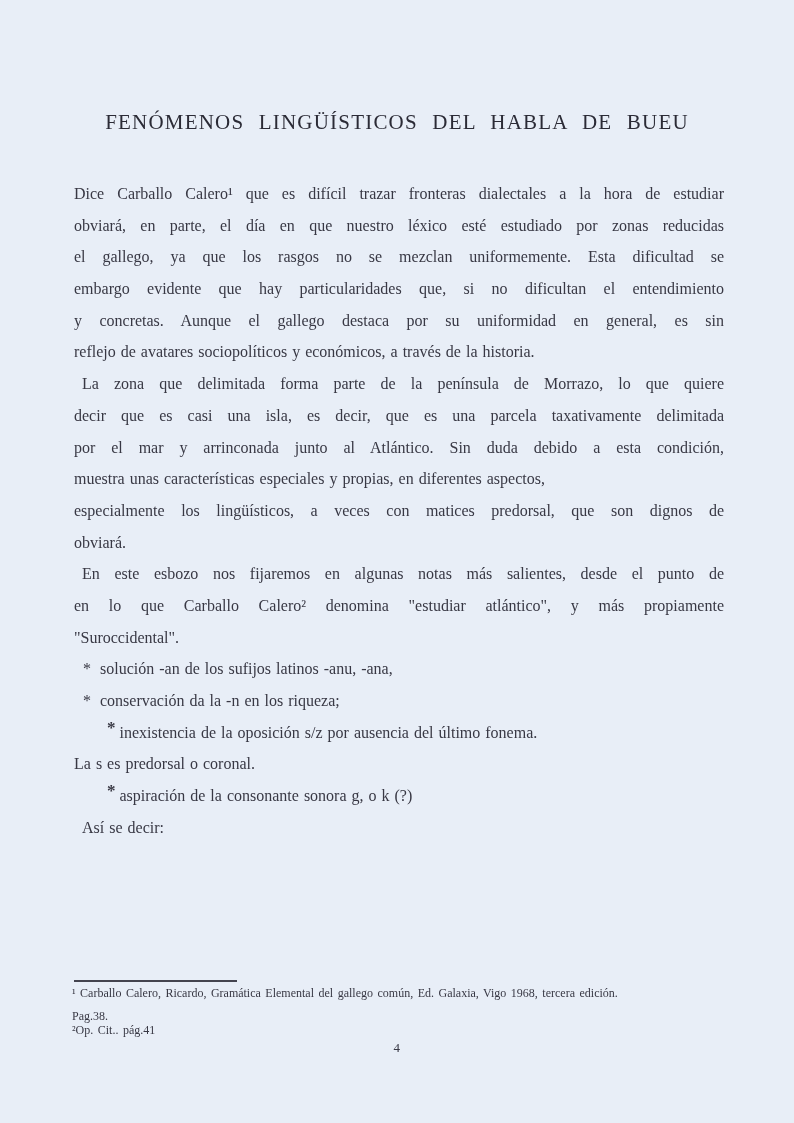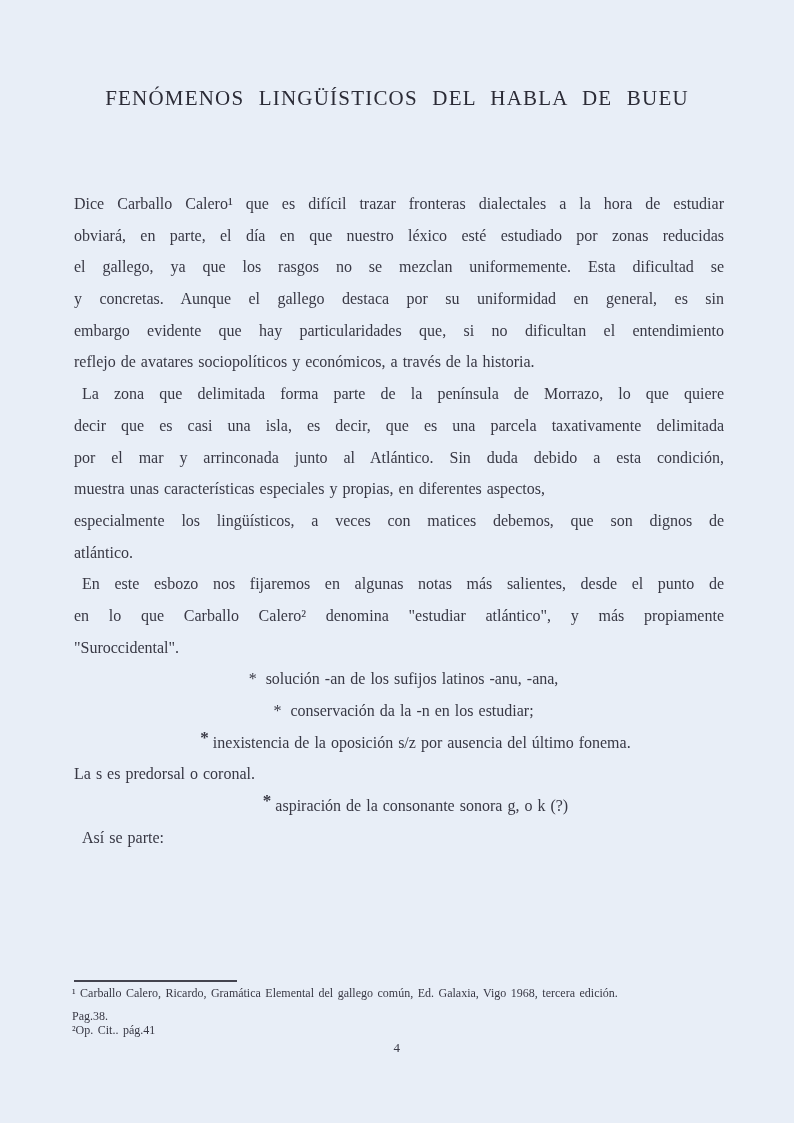--- a/index.html
+++ b/index.html
@@ -17,49 +17,49 @@
     background: var(--background);
     font-family: "Liberation Serif", "DejaVu Serif", serif;
     color: var(--ink);
   }
   .page {
     position: relative;
     width: 794px; height: 1123px;
   }
   .title {
     position: absolute;
-    top: 86px; left: 0; width: 100%;
+    top: 110px; left: 0; width: 100%;
     text-align: center;
     font-size: 21px;
     font-weight: normal;
     letter-spacing: 1.2px;
     word-spacing: 8px;
     color: var(--title-ink);
     margin: 0;
   }
   .bodytext {
     position: absolute;
-    top: 188px; left: 74px; width: 650px;
+    top: 178px; left: 74px; width: 650px;
     font-size: 16px;
     word-spacing: 1px;
   }
   .bodytext p {
     margin: 0;
     height: 31.7px;
     line-height: 31.7px;
     white-space: normal;
     overflow: visible;
   }
   .bodytext p.j {
     text-align: justify;
     text-align-last: justify;
     text-justify: inter-word;
   }
   .bodytext p.ind { text-indent: 8px; }
-  .bullet { padding-left: 9px; text-align: center; }
+  .bullet { padding-left: 9px; }
   .bullet .star {
     display: inline-block;
     margin-right: 9px;
   }
   .bullet.raised { padding-left: 5px; margin-left: 28px; }
   .bullet.raised .star {
     position: relative;
     top: -5px;
     font-weight: bold;
     font-size: 17px;
@@ -95,46 +95,46 @@
 <body>
 
 <div class="page">
 
   <h1 class="title">FENÓMENOS LINGÜÍSTICOS DEL HABLA DE BUEU</h1>
 
   <div class="bodytext">
     <p class="j">Dice Carballo Calero¹ que es difícil trazar fronteras dialectales a la hora de estudiar</p>
     <p class="j">obviará, en parte, el día en que nuestro léxico esté estudiado por zonas reducidas</p>
     <p class="j">el gallego, ya que los rasgos no se mezclan uniformemente. Esta dificultad se</p>
+    <p class="j">embargo evidente que hay particularidades que, si no dificultan el entendimiento</p>
     <p class="j">y concretas. Aunque el gallego destaca por su uniformidad en general, es sin</p>
-    <p class="j">embargo evidente que hay particularidades que, si no dificultan el entendimiento</p>
     <p>reflejo de avatares sociopolíticos y económicos, a través de la historia.</p>
 
     <p class="j ind">La zona que delimitada forma parte de la península de Morrazo, lo que quiere</p>
     <p class="j">decir que es casi una isla, es decir, que es una parcela taxativamente delimitada</p>
     <p class="j">por el mar y arrinconada junto al Atlántico. Sin duda debido a esta condición,</p>
     <p>muestra unas características especiales y propias, en diferentes aspectos,</p>
-    <p class="j">especialmente los lingüísticos, a veces con matices debemos, que son dignos de</p>
-    <p>atlántico.</p>
+    <p class="j">especialmente los lingüísticos, a veces con matices predorsal, que son dignos de</p>
+    <p>obviará.</p>
 
     <p class="j ind">En este esbozo nos fijaremos en algunas notas más salientes, desde el punto de</p>
 
     <p class="j">en lo que Carballo Calero² denomina "estudiar atlántico", y más propiamente</p>
     <p>"Suroccidental".</p>
 
 
     <p class="bullet"><span class="star">*</span><span>solución -an de los sufijos latinos -anu, -ana,</span></p>
-    <p class="bullet"><span class="star">*</span><span>conservación da la -n en los estudiar;</span></p>
+    <p class="bullet"><span class="star">*</span><span>conservación da la -n en los riqueza;</span></p>
     <p class="bullet raised"><span class="star">*</span><span>inexistencia de la oposición s/z por ausencia del último fonema.</span></p>
 
     <p>La s es predorsal o coronal.</p>
 
     <p class="bullet raised"><span class="star">*</span><span>aspiración de la consonante sonora g, o k (?)</span></p>
 
-    <p class="ind">Así se parte:</p>
+    <p class="ind">Así se decir:</p>
   </div>
 
   <div class="footrule"></div>
 
   <div class="footnotes">
     <p class="fn1">¹ Carballo Calero, Ricardo, Gramática Elemental del gallego común, Ed. Galaxia, Vigo 1968, tercera edición.</p>
     <p>Pag.38.</p>
     <p>²Op. Cit.. pág.41</p>
   </div>
 

